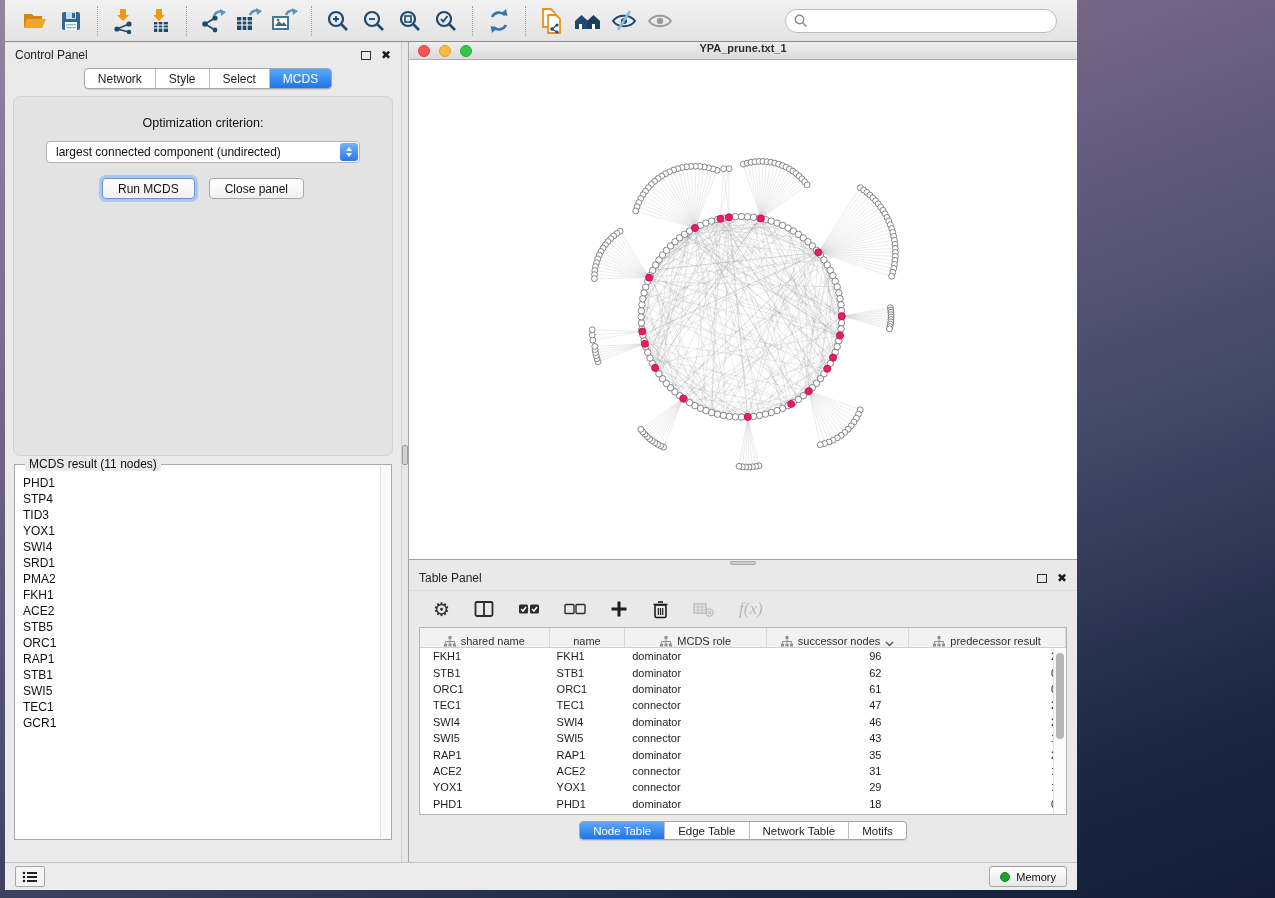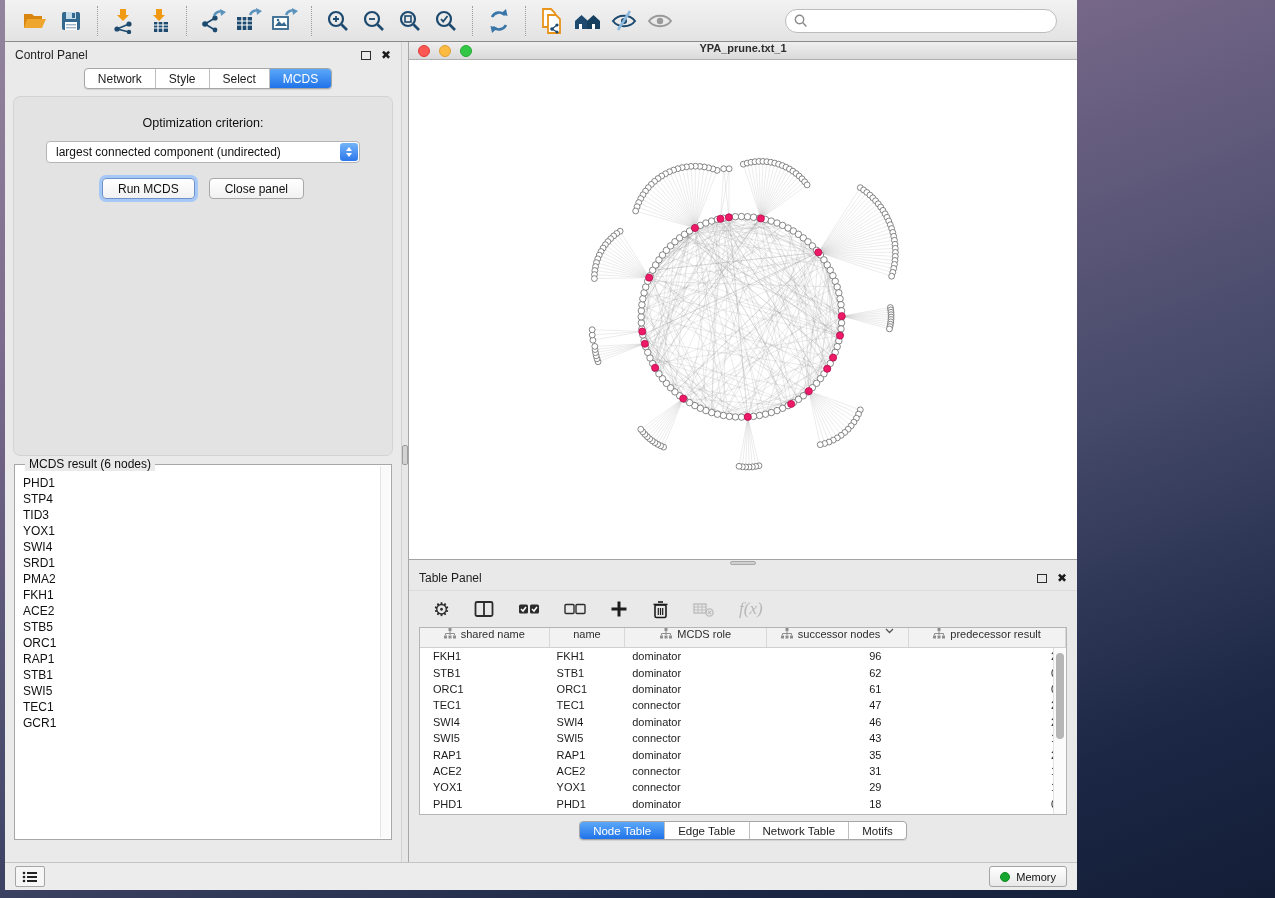--- a/index.html
+++ b/index.html
@@ -78,21 +78,21 @@
 
   
   .tp { flex:1; display:flex; flex-direction:column; min-height:0; }
   .tp-header { height:24px; display:flex; align-items:center; padding:0 10px; font-size:12px; color:#1e1e1e; }
   .tp-toolbar { height:37px; display:flex; align-items:center; gap:24px; padding:0 24px; border-top:1px solid #dcdcdc; }
   .tp-tool { display:flex; align-items:center; justify-content:center; }
   .gear-glyph { font-size:19px; color:#2c2c2c; line-height:1; }
   .fx-glyph { font-family:"Liberation Serif","DejaVu Serif",serif; font-style:italic; font-size:17px; color:#b7b7b7; }
   .table-wrap { margin:0 10px; background:#fff; border:1px solid #b5b5b5; height:188px; position:relative; overflow:hidden; }
   .thead { display:flex; height:20px; background:#f2f2f2; border-bottom:1px solid #cfcfcf; }
-  .th { display:flex; align-items:flex-start; justify-content:center; gap:5px; font-size:11px; color:#2e2e2e;
+  .th { display:flex; align-items:flex-end; justify-content:center; gap:5px; font-size:11px; color:#2e2e2e;
     border-right:1px solid #d8d8d8; }
   .c1{width:137px;} .c2{width:80px;} .c3{width:150px;} .c4{width:150px;} .c5{width:166px;} .cf{flex:1;border-right:none;}
   .tr { display:flex; height:16.4px; align-items:center; font-size:11px; color:#1c1c1c; }
   .td { overflow:hidden; white-space:nowrap; }
   .td.c1 { padding-left:13px; } .td.c2 { padding-left:7px; } .td.c3 { padding-left:7px; }
   .td.c4 { text-align:right; padding-right:28px; } .td.c5 { text-align:right; padding-right:9px; }
   .tscroll { position:absolute; top:20px; bottom:0; right:0; width:13px; background:#fbfbfb; border-left:1px solid #e2e2e2; }
   .tthumb { position:absolute; top:5px; right:2px; width:8px; height:86px; background:#b6b6b6; border-radius:4px; }
   .tp-tabs { display:flex; justify-content:center; margin-top:6px; }
   .tp-tabs .seg { font-size:11.5px; padding:0 13px; }
@@ -281,21 +281,21 @@
               <span class="tri-up"></span>
               <span class="tri-dn"></span>
             </span>
         </div>
         <div class="btn-row">
           <div class="btn focused">Run MCDS</div>
           <div class="btn">Close panel</div>
         </div>
       </div>
       <div class="result-box">
-        <div class="legend">MCDS result (6 nodes)</div>
+        <div class="legend">MCDS result (11 nodes)</div>
         <div class="mcds-list">
           <div>PHD1</div>
           <div>STP4</div>
           <div>TID3</div>
           <div>YOX1</div>
           <div>SWI4</div>
           <div>SRD1</div>
           <div>PMA2</div>
           <div>FKH1</div>
           <div>ACE2</div>

